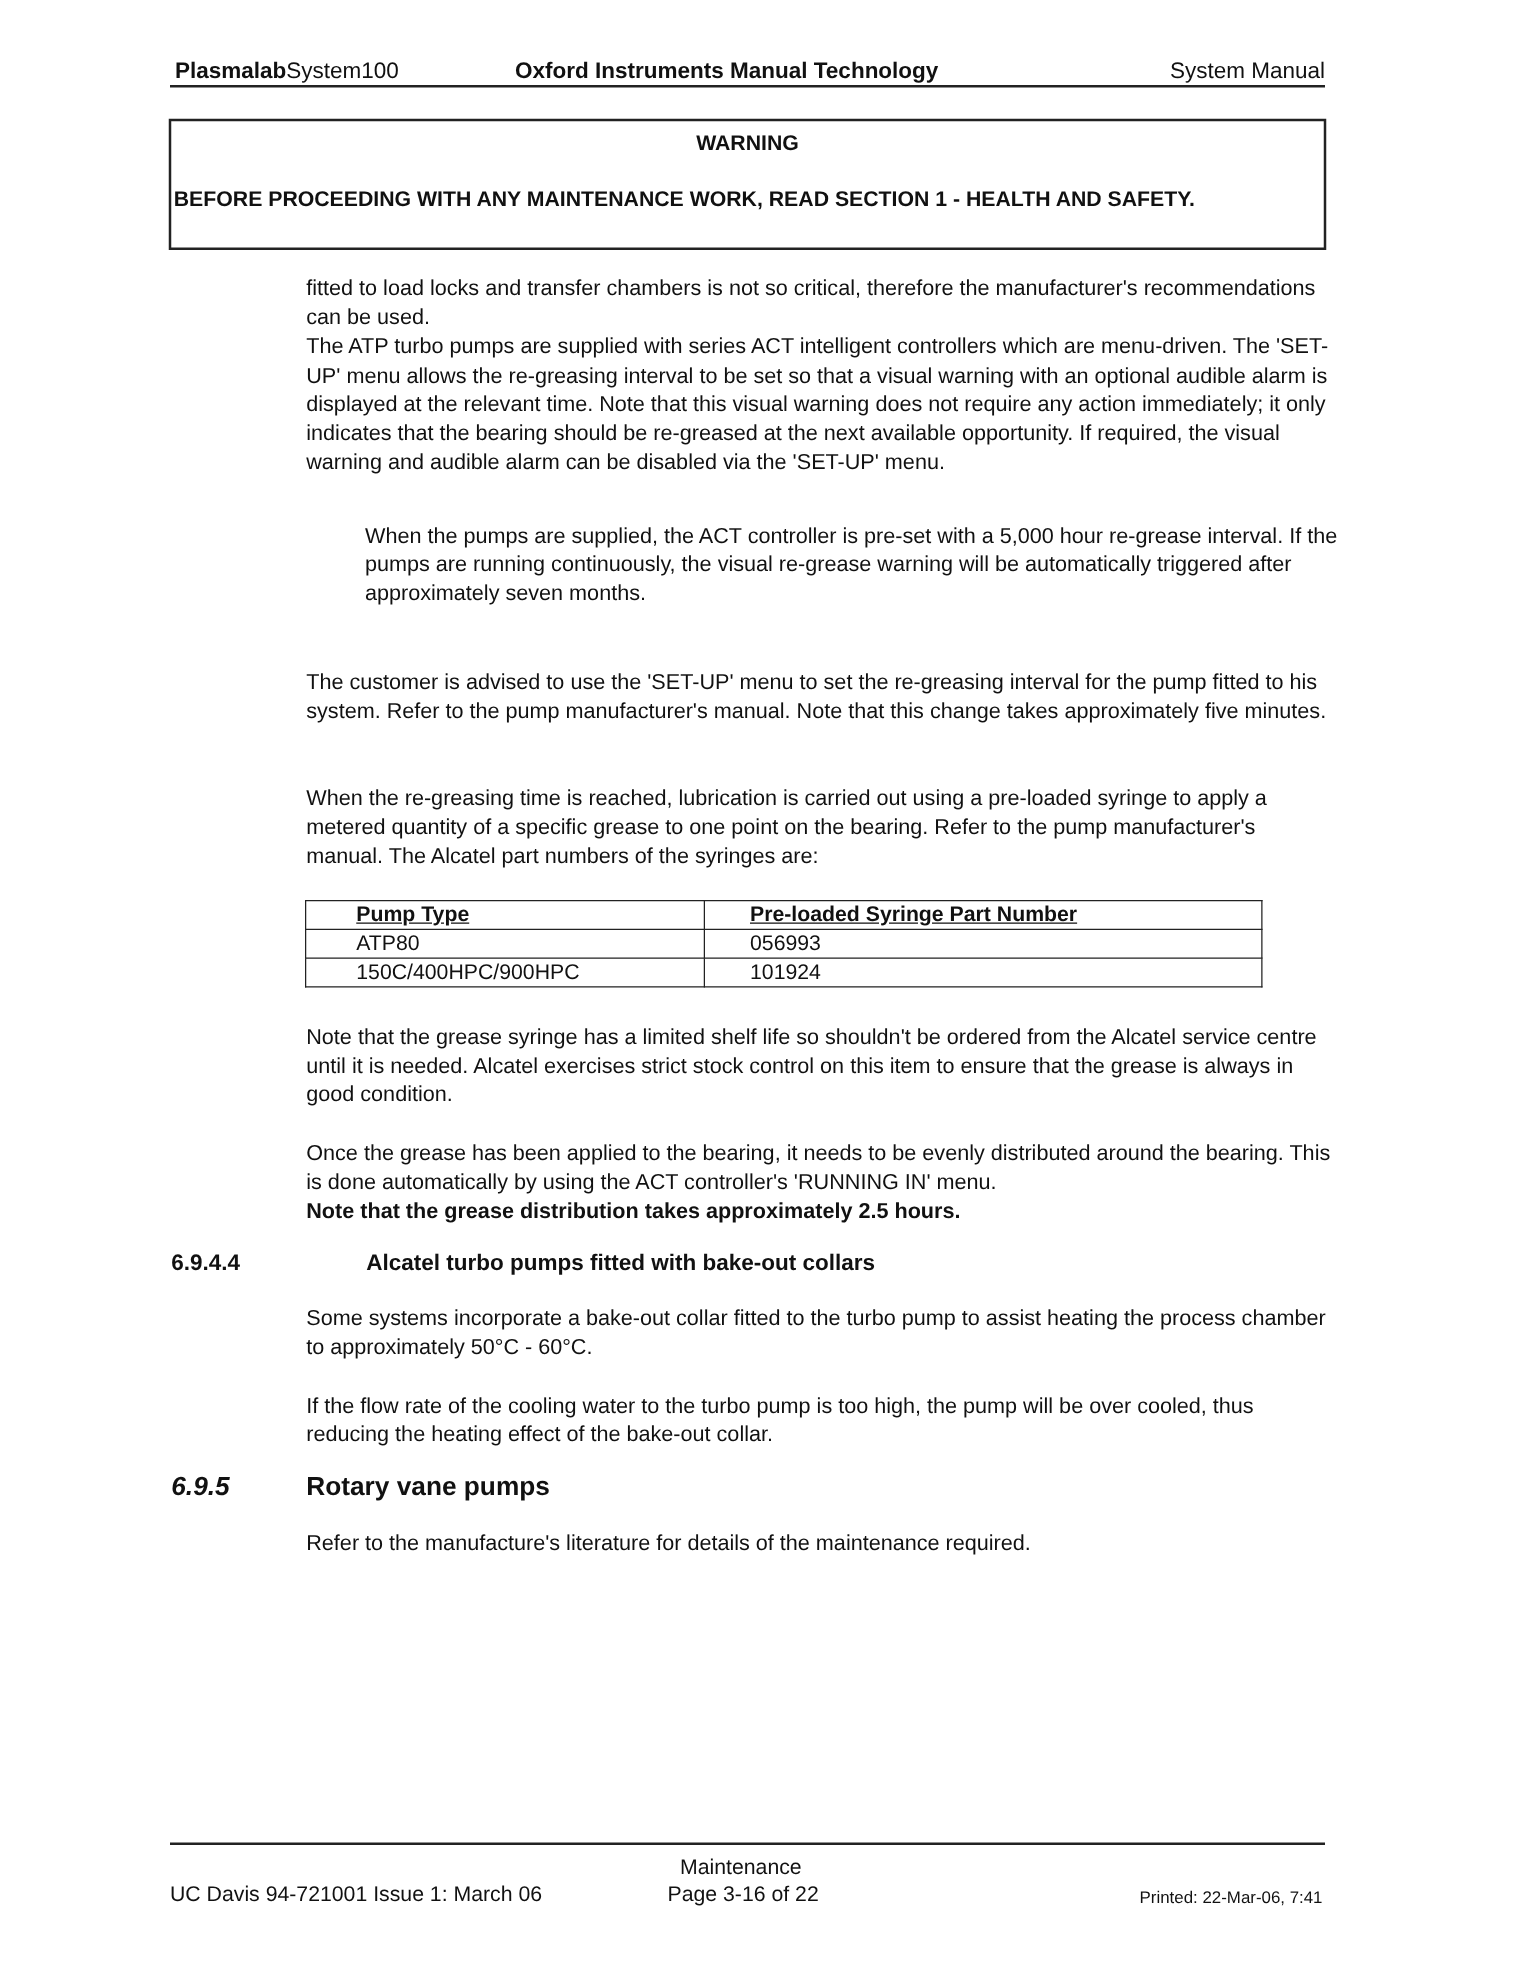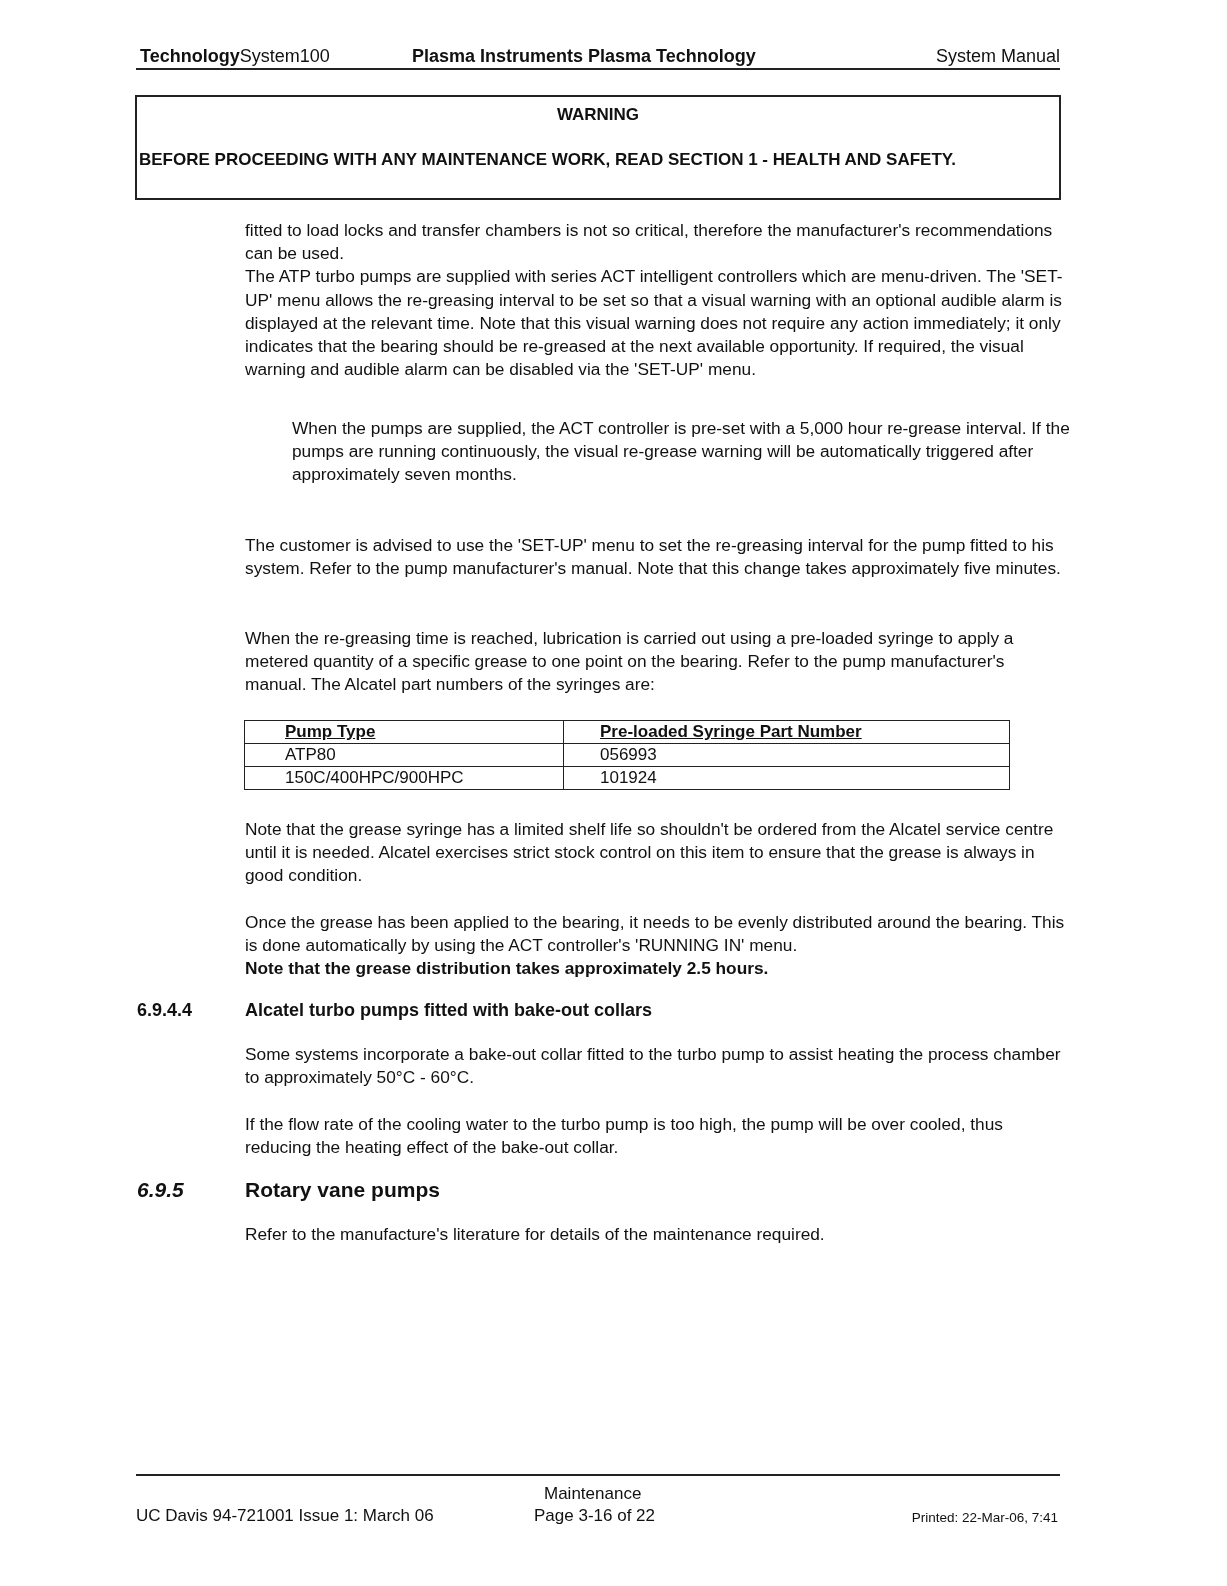--- a/index.html
+++ b/index.html
@@ -58,22 +58,22 @@
     }
     .ftr-left { position: absolute; left: 0; top: 30px; font-size: 17px; }
     .ftr-center-top { position: absolute; left: 408px; top: 8px; font-size: 17px; }
     .ftr-center-bot { position: absolute; left: 398px; top: 30px; font-size: 17px; }
     .ftr-right { position: absolute; right: 2px; top: 34px; font-size: 13.5px; }
   </style>
 </head>
 <body>
 
 <div class="page-header">
-  <span class="hdr-left"><b>Technology</b><span>System100</span></span>
-  <span class="hdr-center">Plasma Instruments Plasma Technology</span>
+  <span class="hdr-left"><b>Plasmalab</b><span>System100</span></span>
+  <span class="hdr-center">Oxford Instruments Manual Technology</span>
   <span class="hdr-right">System Manual</span>
 </div>
 
 <div class="warning-box">
   <div class="warning-title">WARNING</div>
   <div class="warning-text">BEFORE PROCEEDING WITH ANY MAINTENANCE WORK, READ SECTION 1 - HEALTH AND SAFETY.</div>
 </div>
 
 <div class="body-col" style="top:219px;">
   <p class="para">fitted to load locks and transfer chambers is not so critical, therefore the manufacturer's recommendations can be used.</p>
@@ -113,21 +113,21 @@
 
 <div class="body-col" style="top:818px;">
   <p class="para">Note that the grease syringe has a limited shelf life so shouldn't be ordered from the Alcatel service centre until it is needed. Alcatel exercises strict stock control on this item to ensure that the grease is always in good condition.</p>
 </div>
 
 <div class="body-col" style="top:911px;">
   <p class="para"><span>Once the grease has been applied to the bearing, it needs to be evenly distributed around the bearing. This is done automatically by using the ACT controller's 'RUNNING IN' menu.</span><br><b>Note that the grease distribution takes approximately 2.5 hours.</b></p>
 </div>
 
 <div class="section-num sub" style="top:1000px;">6.9.4.4</div>
-<div class="section-title sub" style="top:1000px;">Alcatel turbo pumps fitted with bake-out collars</div>
+<div class="section-title sub" style="top:1000px;margin-left:48px;">Alcatel turbo pumps fitted with bake-out collars</div>
 
 <div class="body-col" style="top:1043px;">
   <p class="para">Some systems incorporate a bake-out collar fitted to the turbo pump to assist heating the process chamber to approximately 50°C - 60°C.</p>
 </div>
 <div class="body-col" style="top:1113px;">
   <p class="para">If the flow rate of the cooling water to the turbo pump is too high, the pump will be over cooled, thus reducing the heating effect of the bake-out collar.</p>
 </div>
 
 <div class="section-num main" style="top:1178px;font-style:italic;">6.9.5</div>
 <div class="section-title main" style="top:1178px;">Rotary vane pumps</div>

